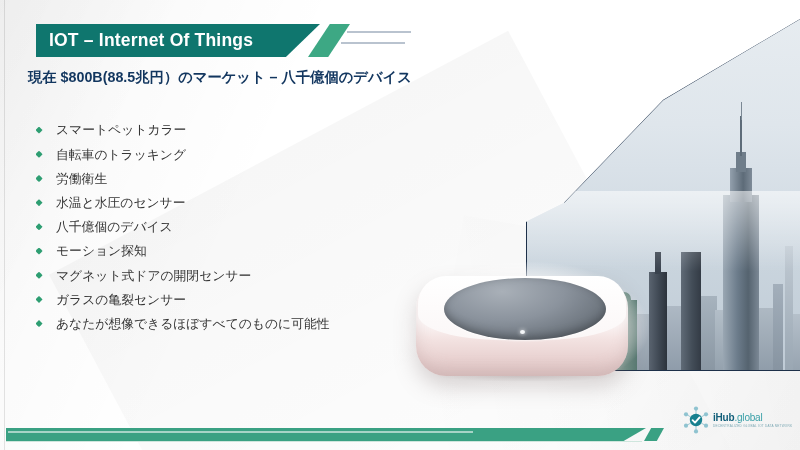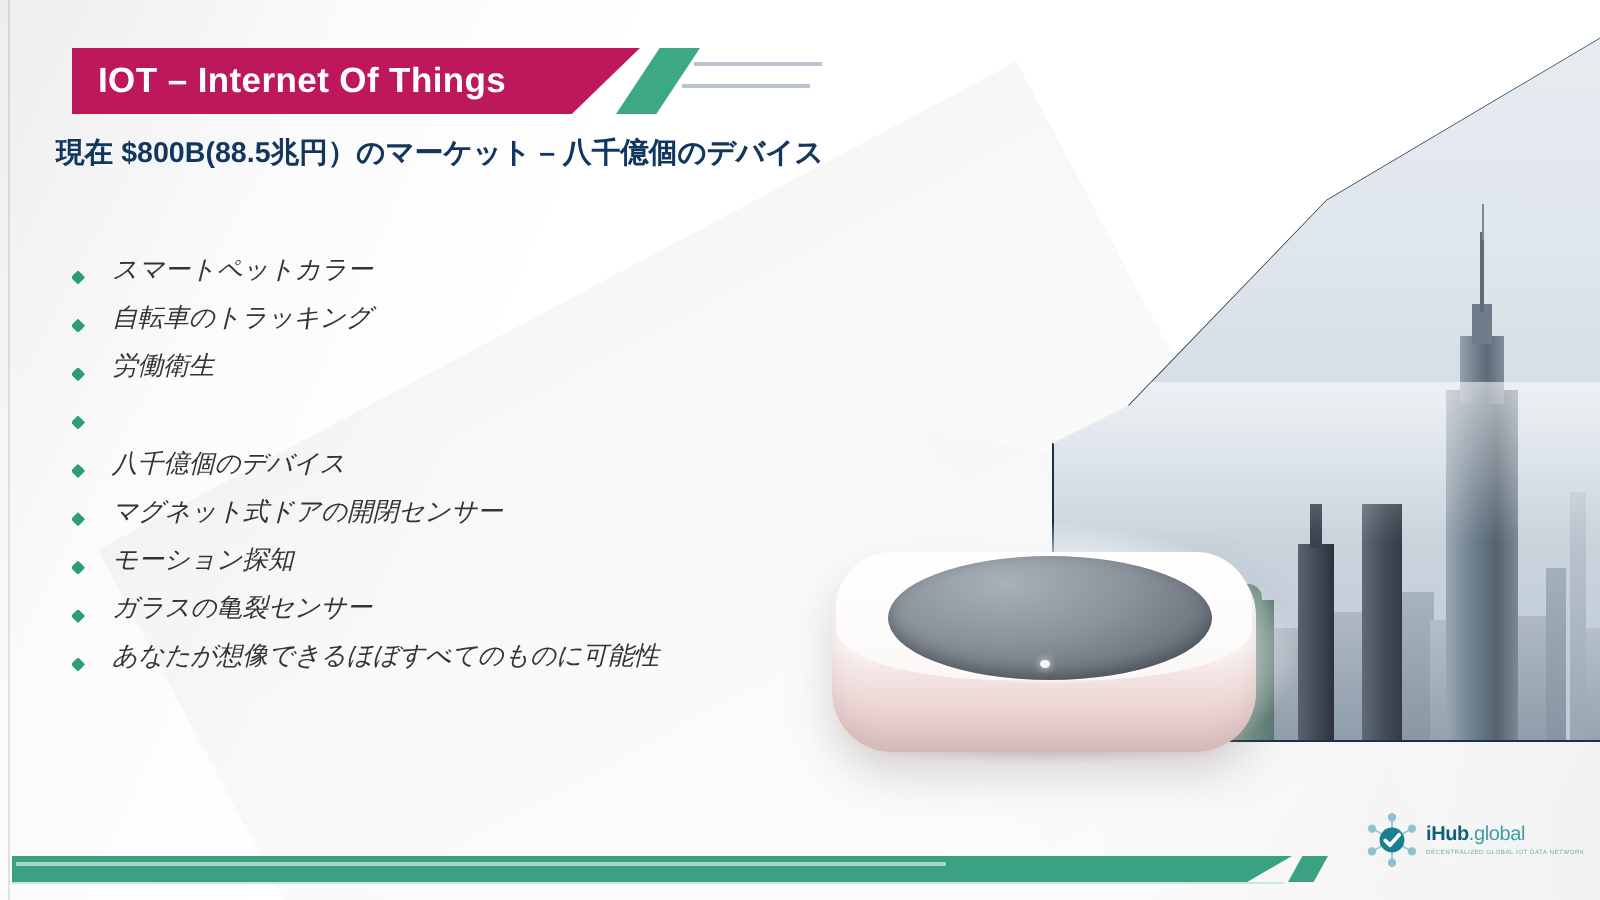--- a/index.html
+++ b/index.html
@@ -175,21 +175,21 @@
     width: 248px; height: 130px;
     background: radial-gradient(ellipse at 50% 50%, rgba(255,255,255,0.98) 0%, rgba(255,255,255,0.92) 46%, rgba(255,255,255,0) 72%);
     pointer-events: none;
   }
 
   
   .title-banner {
     position: absolute;
     left: 36px; top: 24px;
     width: 284px; height: 33px;
-    background: #be185d;
+    background: #0f766e;
     clip-path: polygon(0 0, 100% 0, 88% 100%, 0 100%);
     display: flex;
     align-items: center;
   }
   .title-banner .title-text {
     color: #ffffff;
     font-size: 17.5px;
     font-weight: bold;
     letter-spacing: 0.2px;
     padding-left: 13px;
@@ -231,23 +231,22 @@
   .sub-line-2 { color: #c0392b; }
 
   
   .bullets {
     position: absolute;
     left: 30px; top: 118px;
     width: 420px;
   }
   .bullet-row {
     display: flex;
-    align-items: flex-end;
+    align-items: center;
     height: 24.2px;
-    font-style: italic;
   }
   .bullet-mark {
     width: 18px;
     flex: 0 0 18px;
     display: flex;
     align-items: center;
     justify-content: center;
   }
   .bullet-mark i {
     display: block;
@@ -407,38 +406,39 @@
     <div class="bullet-row">
       <span class="bullet-mark">
           <i></i>
         </span>
       <span class="bullet-label">労働衛生</span>
     </div>
     <div class="bullet-row">
       <span class="bullet-mark">
           <i></i>
         </span>
+      <span class="bullet-label">水温と水圧のセンサー</span>
     </div>
     <div class="bullet-row">
       <span class="bullet-mark">
           <i></i>
         </span>
       <span class="bullet-label">八千億個のデバイス</span>
     </div>
     <div class="bullet-row">
       <span class="bullet-mark">
           <i></i>
         </span>
+      <span class="bullet-label">モーション探知</span>
+    </div>
+    <div class="bullet-row">
+      <span class="bullet-mark">
+          <i></i>
+        </span>
       <span class="bullet-label">マグネット式ドアの開閉センサー</span>
-    </div>
-    <div class="bullet-row">
-      <span class="bullet-mark">
-          <i></i>
-        </span>
-      <span class="bullet-label">モーション探知</span>
     </div>
     <div class="bullet-row">
       <span class="bullet-mark">
           <i></i>
         </span>
       <span class="bullet-label">ガラスの亀裂センサー</span>
     </div>
     <div class="bullet-row">
       <span class="bullet-mark">
           <i></i>

